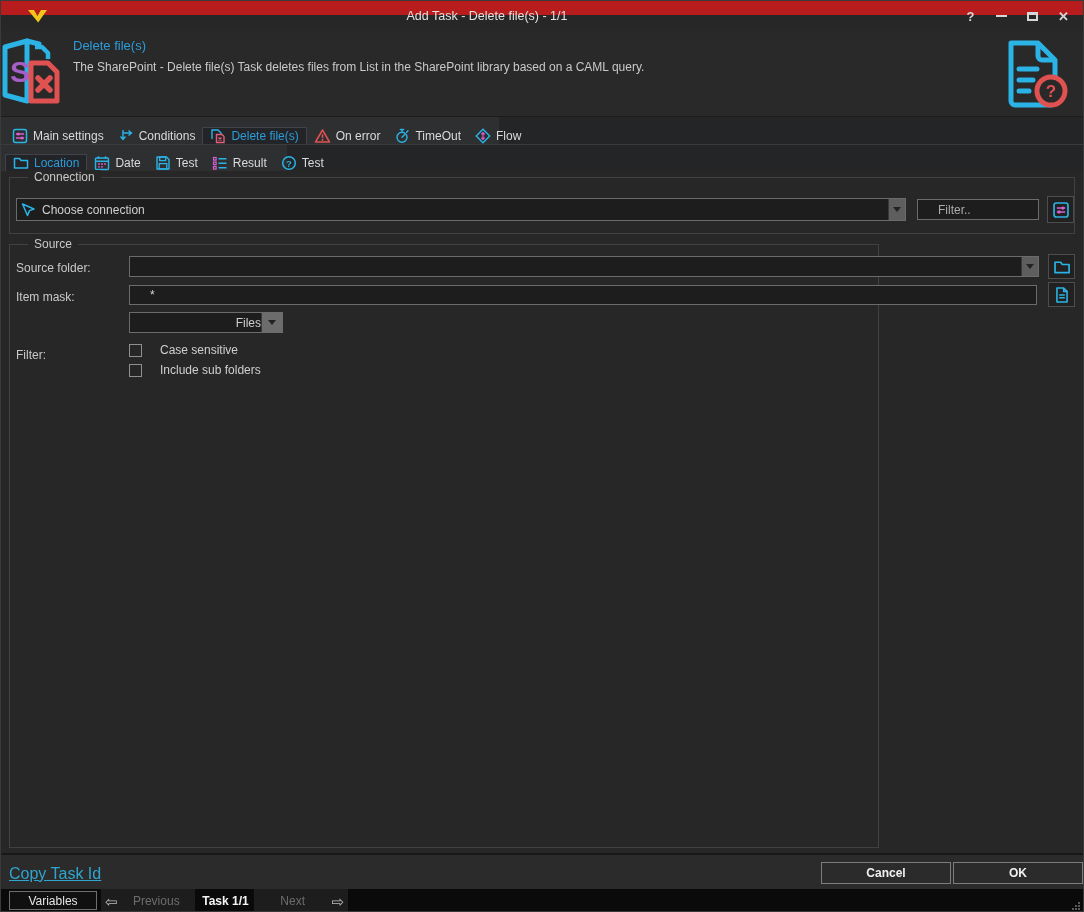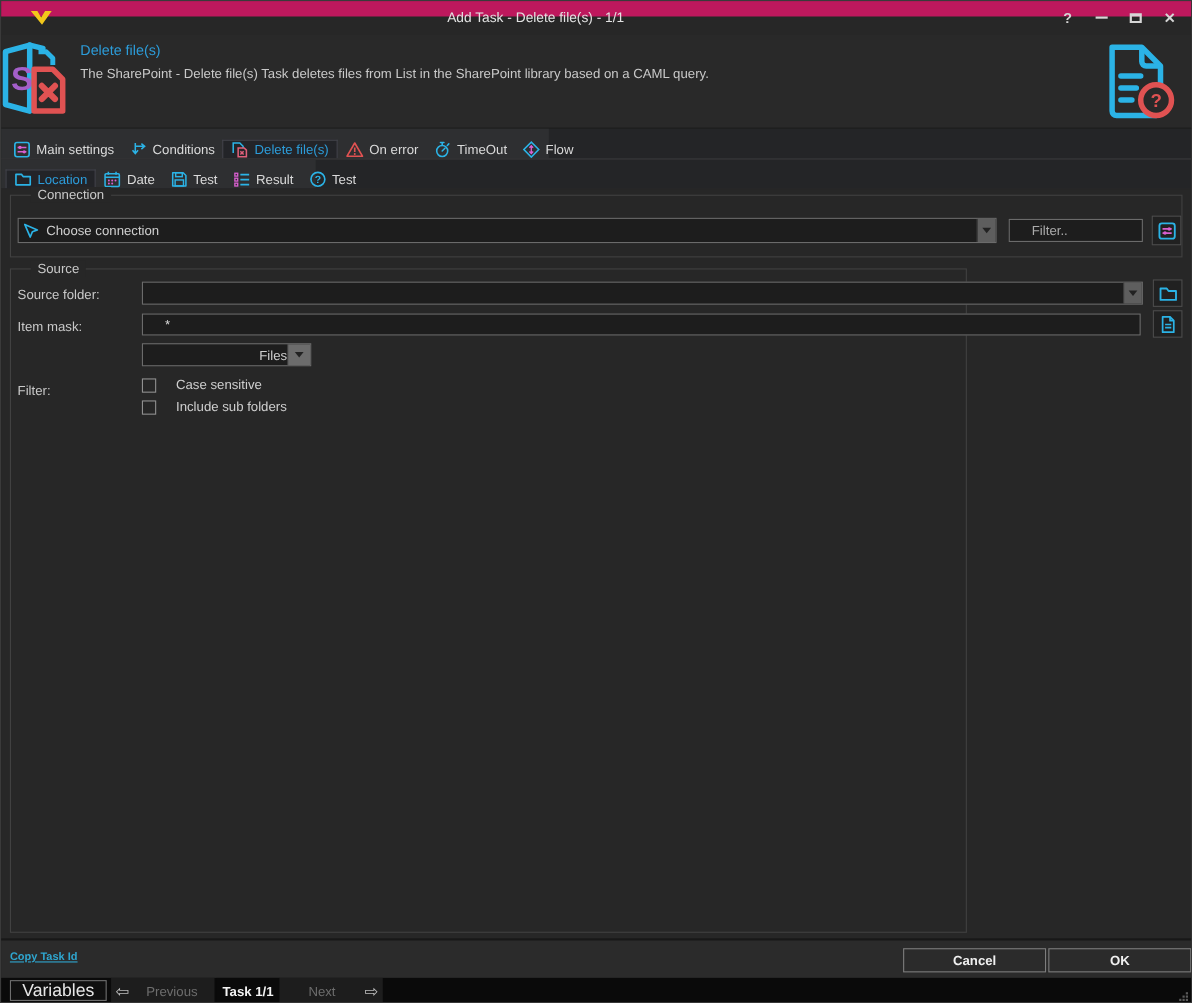--- a/index.html
+++ b/index.html
@@ -3,21 +3,21 @@
 <meta charset="utf-8">
 <style>
   * { margin:0; padding:0; box-sizing:border-box; }
   html,body { background:#000; }
   .window {
     position:relative; width:1084px; height:912px; overflow:hidden;
     background:#272727; font-family:"Liberation Sans", sans-serif;
     border:1px solid #3a3a3a;
   }
   
-  .titlebar { position:absolute; left:0; top:0; width:100%; height:14px; background:#be185d; }
+  .titlebar { position:absolute; left:0; top:0; width:100%; height:14px; background:#b91c1c; }
   .logo { position:absolute; left:26px; top:7px; }
   .win-title { position:absolute; left:0; right:110px; top:0; height:30px;
     display:flex; align-items:center; justify-content:center;
     color:#e2e2e2; font-size:12.5px; }
   .tb-btns { position:absolute; right:4px; top:0; height:30px; display:flex; align-items:center; }
   .tb-btn { width:31px; height:30px; display:flex; align-items:center; justify-content:center;
     color:#d6d6d6; font-size:13px; font-weight:bold; cursor:default; }
   .min-glyph { display:block; width:11px; height:2px; background:#d6d6d6; }
   .max-glyph { display:block; width:11px; height:9px; border:2px solid #d6d6d6; border-top-width:3px; }
   
@@ -75,30 +75,30 @@
   .btn-file { left:1038px; top:37px; width:27px; height:25px; }
   .combo-files { left:119px; top:67px; width:154px; height:21px;text-align:right; }
   .lbl-filter { left:6px; top:103px; }
   .cb-row { position:absolute; left:119px; display:flex; align-items:center; gap:18px; height:16px; }
   .cb-row1 { top:97px; } .cb-row2 { top:117px; }
   .cb-box { width:13px; height:13px; border:1px solid #909090; background:#262626; }
   .cb-label { font-size:12px; color:#cfcfcf; }
   
   .bottombar { position:absolute; left:0; top:852px; width:100%; height:36px;
     background:#2b2b2b; border-top:2px solid #181818; }
-  .copy-link { position:absolute; left:8px; top:10px; font-size:10px; color:#2fa6cf;
-    text-decoration:underline; cursor:pointer;font-weight:bold; }
+  .copy-link { position:absolute; left:8px; top:10px; font-size:16px; color:#2fa6cf;
+    text-decoration:underline; cursor:pointer; }
   .dlg-btn { position:absolute; top:7px; width:130px; height:22px; background:#2b2b2b;
     border:1px solid #7d7d7d; color:#f0f0f0; font-size:12px; font-weight:bold;
     display:flex; align-items:center; justify-content:center; cursor:default; }
   .btn-cancel { left:820px; } .btn-ok { left:952px; }
   
   .statusbar { position:absolute; left:0; top:888px; width:100%; height:24px; background:#0a0a0a; }
   .vars-btn { position:absolute; left:8px; top:2px; width:88px; height:19px;
-    border:1px solid #6e6e6e; background:#101010; color:#e6e6e6; font-size:16px;
+    border:1px solid #6e6e6e; background:#101010; color:#e6e6e6; font-size:12px;
     display:flex; align-items:center; justify-content:center; cursor:default; }
   .nav-panel { position:absolute; top:0; height:24px; background:#1d1d1d;
     display:flex; align-items:center; }
   .panel-prev { left:100px; width:94px; }
   .panel-next { left:253px; width:94px; }
   .nav-arrow { color:#bdbdbd; font-size:15px; line-height:1; }
   .arrow-left { margin-left:4px; } .arrow-right { margin-right:4px; }
   .nav-label { flex:1; text-align:center; color:#6d6d6d; font-size:12px; }
   .task-panel { position:absolute; left:196px; top:0; width:57px; height:24px;
     display:flex; align-items:center; justify-content:center;

